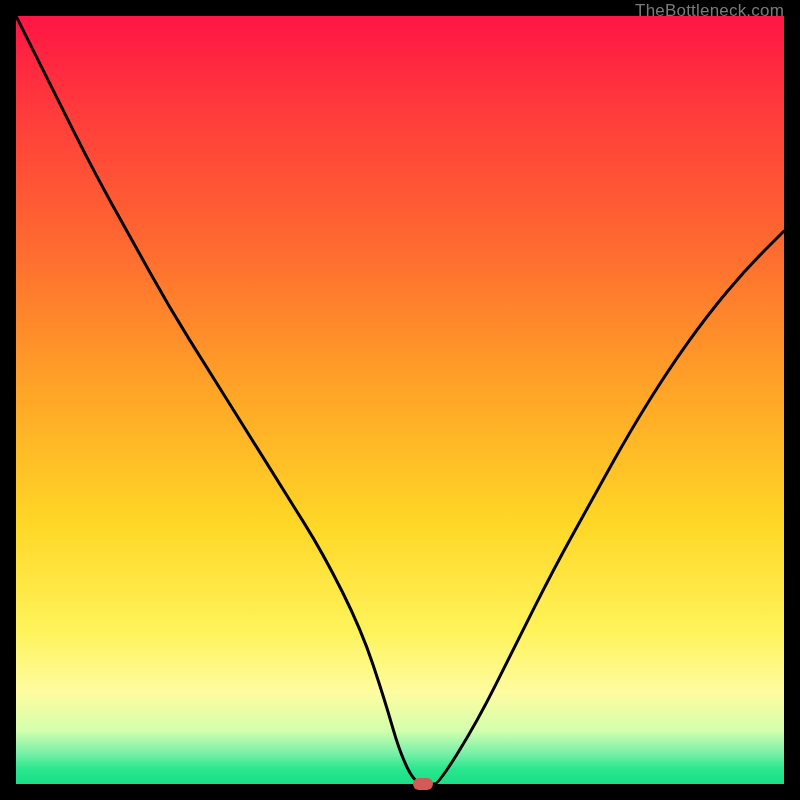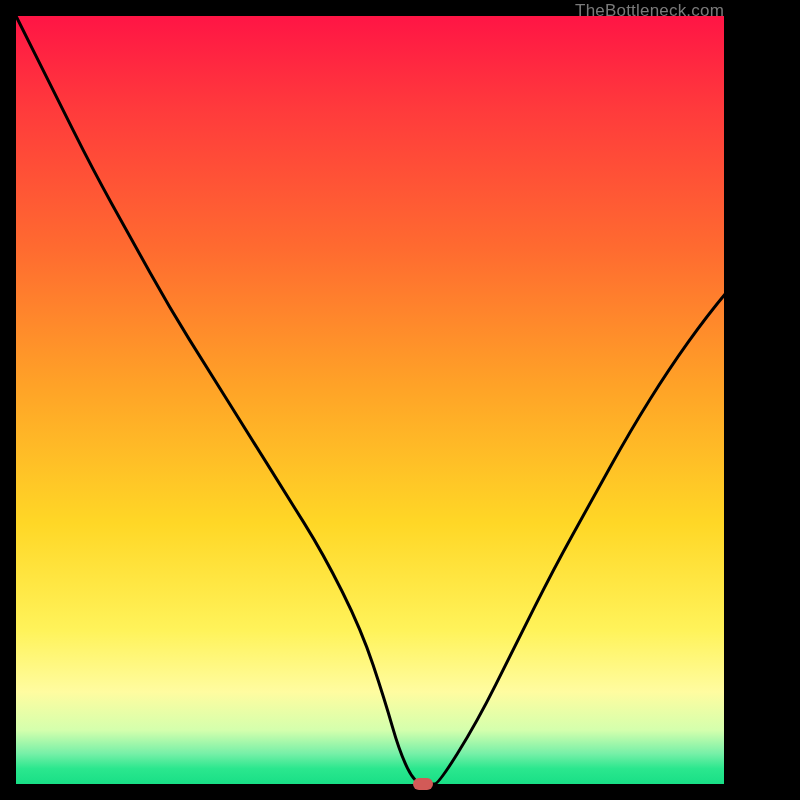--- a/index.html
+++ b/index.html
@@ -16,21 +16,21 @@
     left: 0;
     top: 0;
     width: 800px;
     height: 800px;
     background: #000;
   }
   .plot {
     position: absolute;
     left: 16px;
     top: 16px;
-    width: 708px;
+    width: 768px;
     height: 768px;
     
     background:
       linear-gradient(
         to bottom,
         #ff1545 0%,
         #ff3a3c 12%,
         #ff6a30 30%,
         #ffa227 48%,
         #ffd726 66%,

